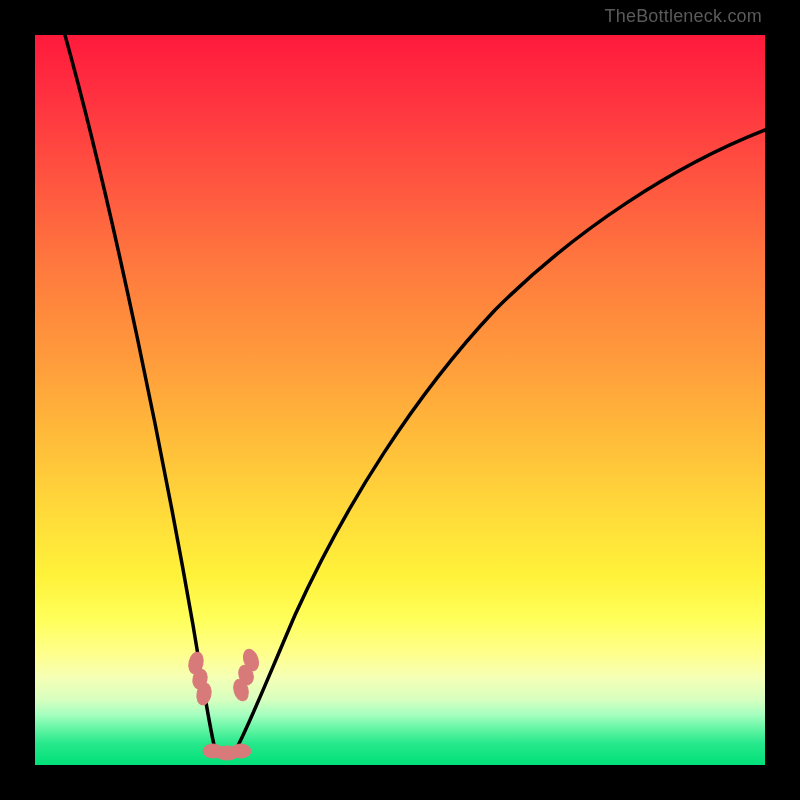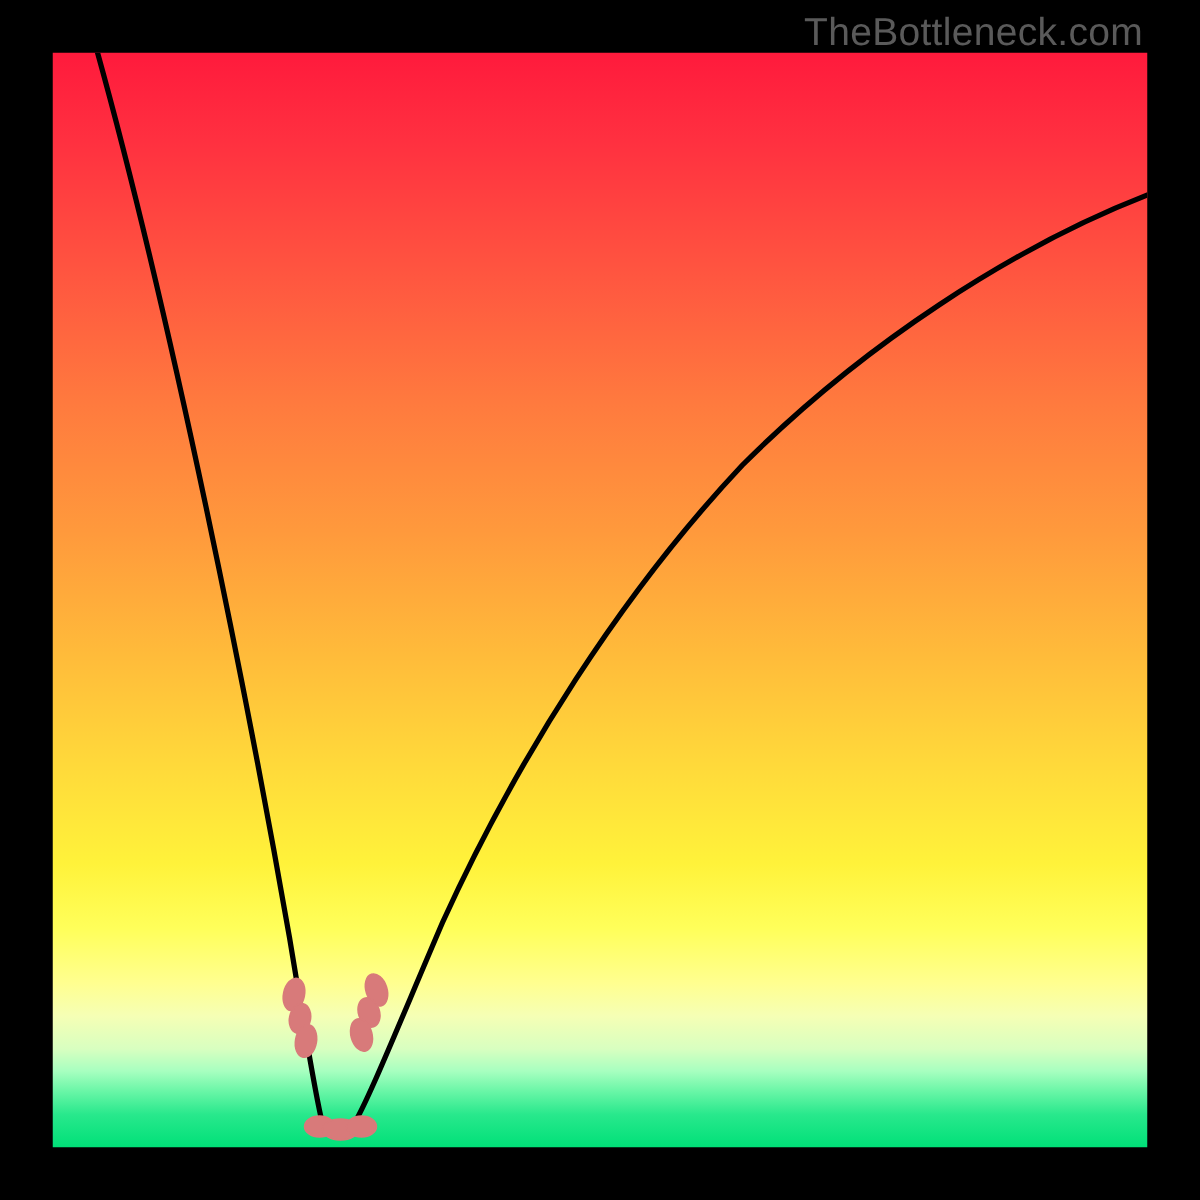--- a/index.html
+++ b/index.html
@@ -50,21 +50,21 @@
       #65f5a5 95%,
       #28e88c 97%,
       #00e078 100%
     );
   }
   .watermark {
     position: absolute;
     top: 6px;
     right: 38px;
     color: #5a5a5a;
-    font-size: 26px;
+    font-size: 18px;
     font-weight: 500;
     letter-spacing: 0.2px;
   }
   svg.curves {
     position: absolute;
     top: 0;
     left: 0;
     width: 100%;
     height: 100%;
   }

